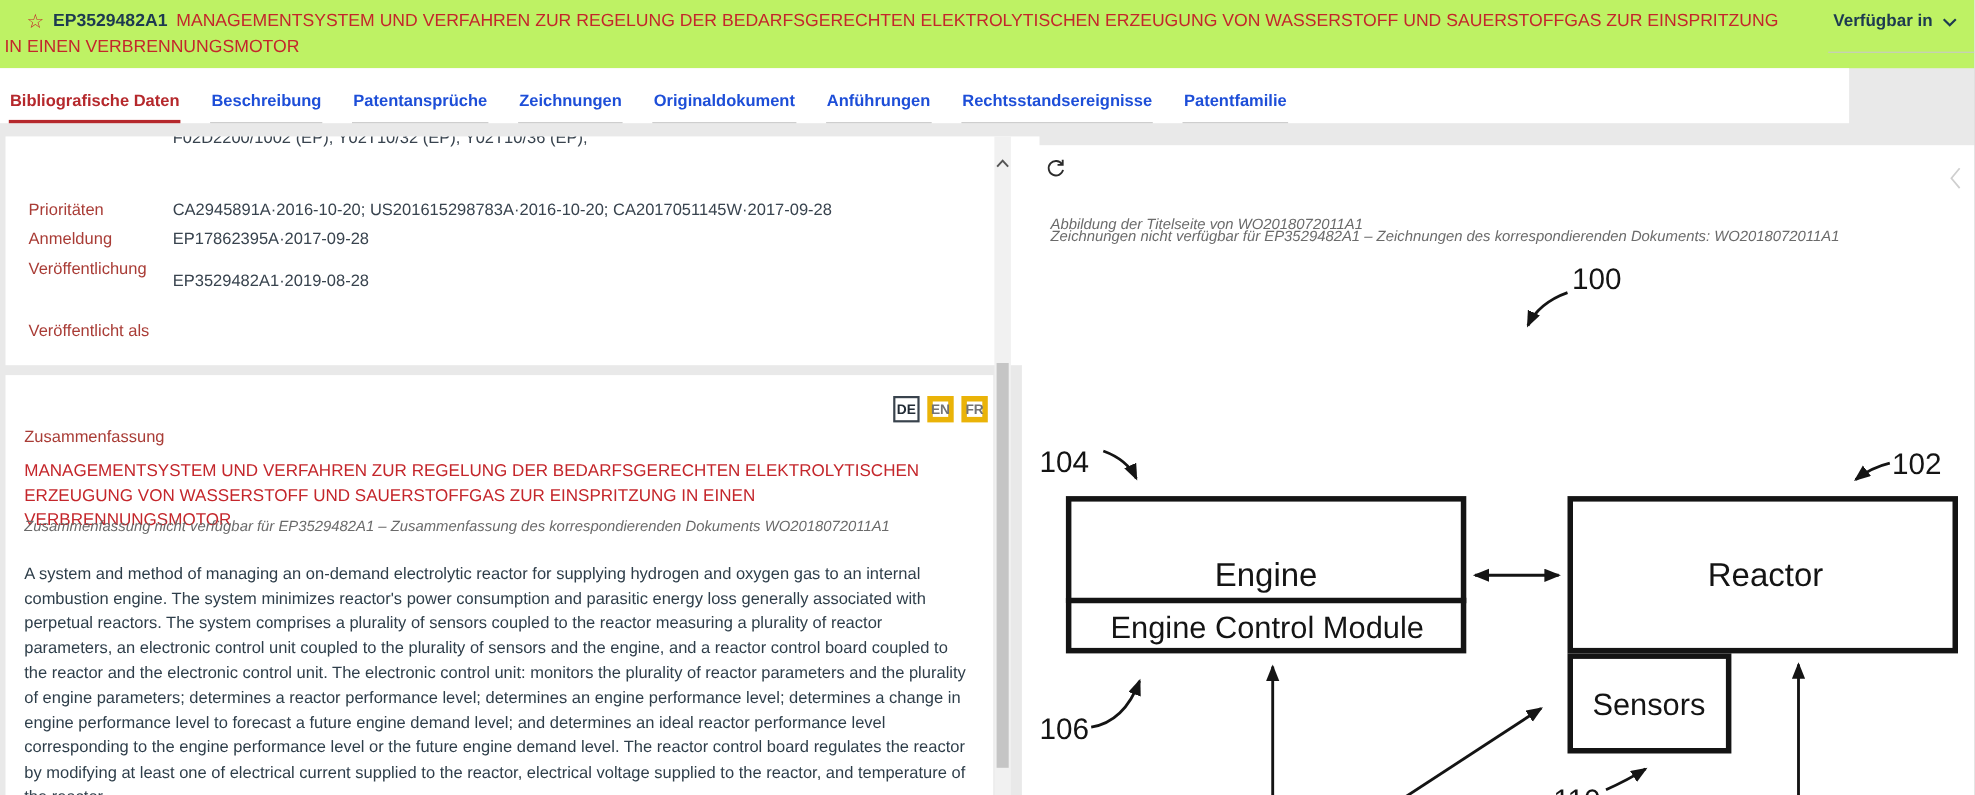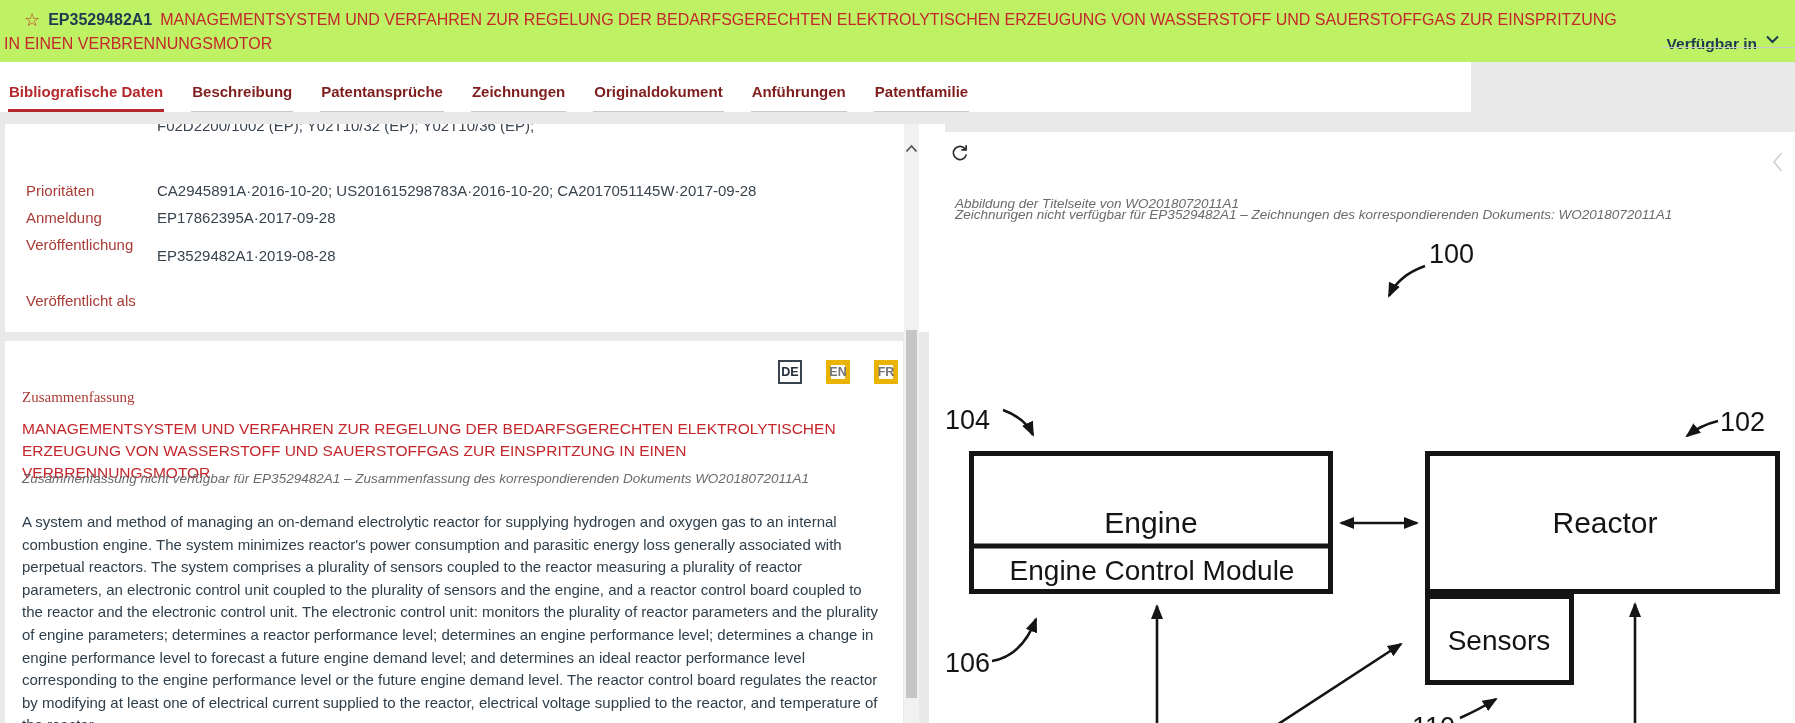--- a/index.html
+++ b/index.html
@@ -5,42 +5,42 @@
   html,body{margin:0;padding:0;background:#d8d8d8;}
   .stage{position:relative;width:1795px;height:723px;overflow:hidden;background:#e9e9e9;
          font-family:"Liberation Sans","DejaVu Sans",sans-serif;-webkit-font-smoothing:antialiased;}
 
   
   .header{position:absolute;top:0;left:0;width:1795px;height:62px;background:#bef264;}
   .header-text{position:absolute;left:4px;top:8px;width:1625px;font-size:16px;line-height:23px;color:#c4262b;}
   .star{display:inline-block;margin-left:20px;margin-right:8px;color:#c4262b;font-size:18px;vertical-align:-1px;cursor:pointer;}
   .pat-no{color:#1d3a50;font-weight:bold;margin-right:8px;}
   .pat-title{color:#c4262b;}
-  .available{position:absolute;right:16px;top:11px;color:#1d3a50;font-weight:bold;font-size:15.5px;cursor:pointer;display:flex;gap:9px;margin-top:24px;}
+  .available{position:absolute;right:16px;top:11px;color:#1d3a50;font-weight:bold;font-size:15.5px;cursor:pointer;display:flex;align-items:center;gap:9px;}
   .available-underline{position:absolute;right:0;top:47px;width:133px;height:1px;background:#c9c9c9;}
 
   
-  .tabs{position:absolute;top:62px;left:0;width:1471px;height:50px;background:#fff;display:flex;gap:27px;padding-left:8px;box-sizing:border-box;}
-  .tab{font-size:15px;font-weight:bold;color:#7f1d1d;padding:21px 1px 0 1px;border-bottom:1px solid #c9c9c9;cursor:pointer;white-space:nowrap;}
+  .tabs{position:absolute;top:62px;left:0;width:1681px;height:50px;background:#fff;display:flex;gap:27px;padding-left:8px;box-sizing:border-box;}
+  .tab{font-size:15px;font-weight:bold;color:#1d4ed8;padding:21px 1px 0 1px;border-bottom:1px solid #c9c9c9;cursor:pointer;white-space:nowrap;}
   .tab.active{color:#b5282c;border-bottom:3px solid #b5282c;}
 
   
   .card{background:#fff;position:absolute;overflow:hidden;}
   .card1{left:5px;top:124px;width:940px;height:208px;}
   .row-label{position:absolute;left:21px;color:#a93c36;font-size:15px;}
   .row-value{position:absolute;left:152px;width:738px;color:#38434e;font-size:15px;}
   .pub-bold{color:#23313f;font-weight:bold;}
   .pub-normal{color:#4e5a64;}
 
   .card2{left:5px;top:341px;width:898px;height:382px;}
-  .langs{position:absolute;top:19px;right:5px;display:flex;gap:24px;}
+  .langs{position:absolute;top:19px;right:5px;display:flex;gap:7px;}
   .lang{width:24px;height:24px;border:5px solid #eab308;color:#737373;font-size:12.5px;font-weight:bold;
         display:flex;align-items:center;justify-content:center;background:#fff;cursor:pointer;box-sizing:border-box;}
   .lang.active{border:2px solid #39434d;color:#222c36;}
-  .card2-heading{position:absolute;left:17px;top:48px;color:#a93c36;font-size:15px;font-family:Liberation Serif, serif;}
+  .card2-heading{position:absolute;left:17px;top:48px;color:#a93c36;font-size:15px;}
   .card2-title{position:absolute;left:17px;top:77px;width:838px;color:#c4262b;font-size:15.5px;line-height:22px;}
   .card2-note{position:absolute;left:17px;top:130px;color:#6a6a6a;font-style:italic;font-size:13.5px;}
   .card2-abstract{position:absolute;left:17px;top:170px;width:858px;color:#2e3e4a;font-size:15px;line-height:22.6px;text-align:left;}
 
   
   .scrollbar{position:absolute;left:904px;top:124px;width:15px;height:599px;background:#f1f1f1;}
   .scroll-up{position:absolute;top:16px;left:0;width:15px;height:16px;display:flex;align-items:center;justify-content:center;cursor:pointer;}
   .scroll-thumb{position:absolute;top:206px;left:2px;width:11px;height:368px;background:#c5c5c5;cursor:pointer;}
 
   
@@ -73,20 +73,21 @@
     <div class="available-underline"></div>
   </div>
 
   <div class="tabs">
     <div class="tab active">Bibliografische Daten</div>
     <div class="tab">Beschreibung</div>
     <div class="tab">Patentansprüche</div>
     <div class="tab">Zeichnungen</div>
     <div class="tab">Originaldokument</div>
     <div class="tab">Anführungen</div>
+    <div class="tab">Rechtsstandsereignisse</div>
     <div class="tab">Patentfamilie</div>
   </div>
 
   <div class="card card1">
     <div class="row-value" style="top:-7px;">F02D2200/1002 (EP); Y02T10/32 (EP); Y02T10/36 (EP);</div>
     <div class="row-label" style="top:58px;">Prioritäten</div>
     <div class="row-value" style="top:58px;">CA2945891A·2016-10-20; US201615298783A·2016-10-20; CA2017051145W·2017-09-28</div>
     <div class="row-label" style="top:85px;">Anmeldung</div>
     <div class="row-value" style="top:85px;">EP17862395A·2017-09-28</div>
     <div class="row-label" style="top:112px;">Veröffentlichung</div>

